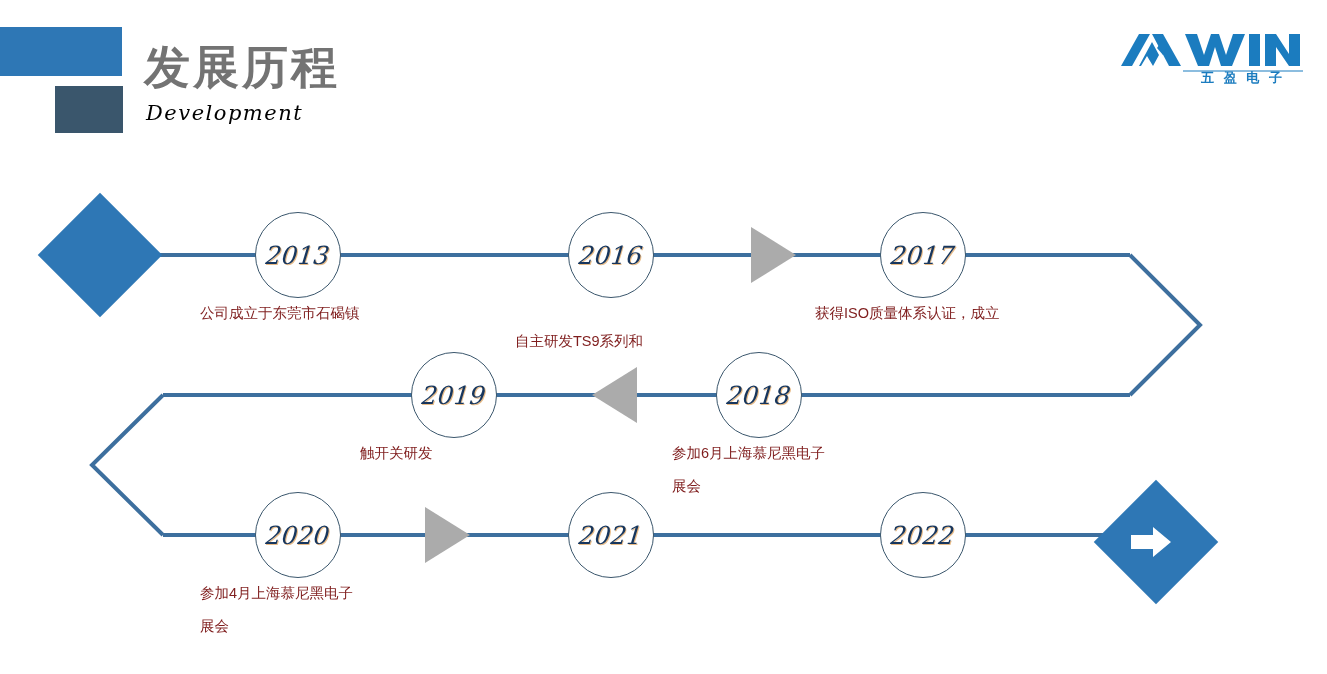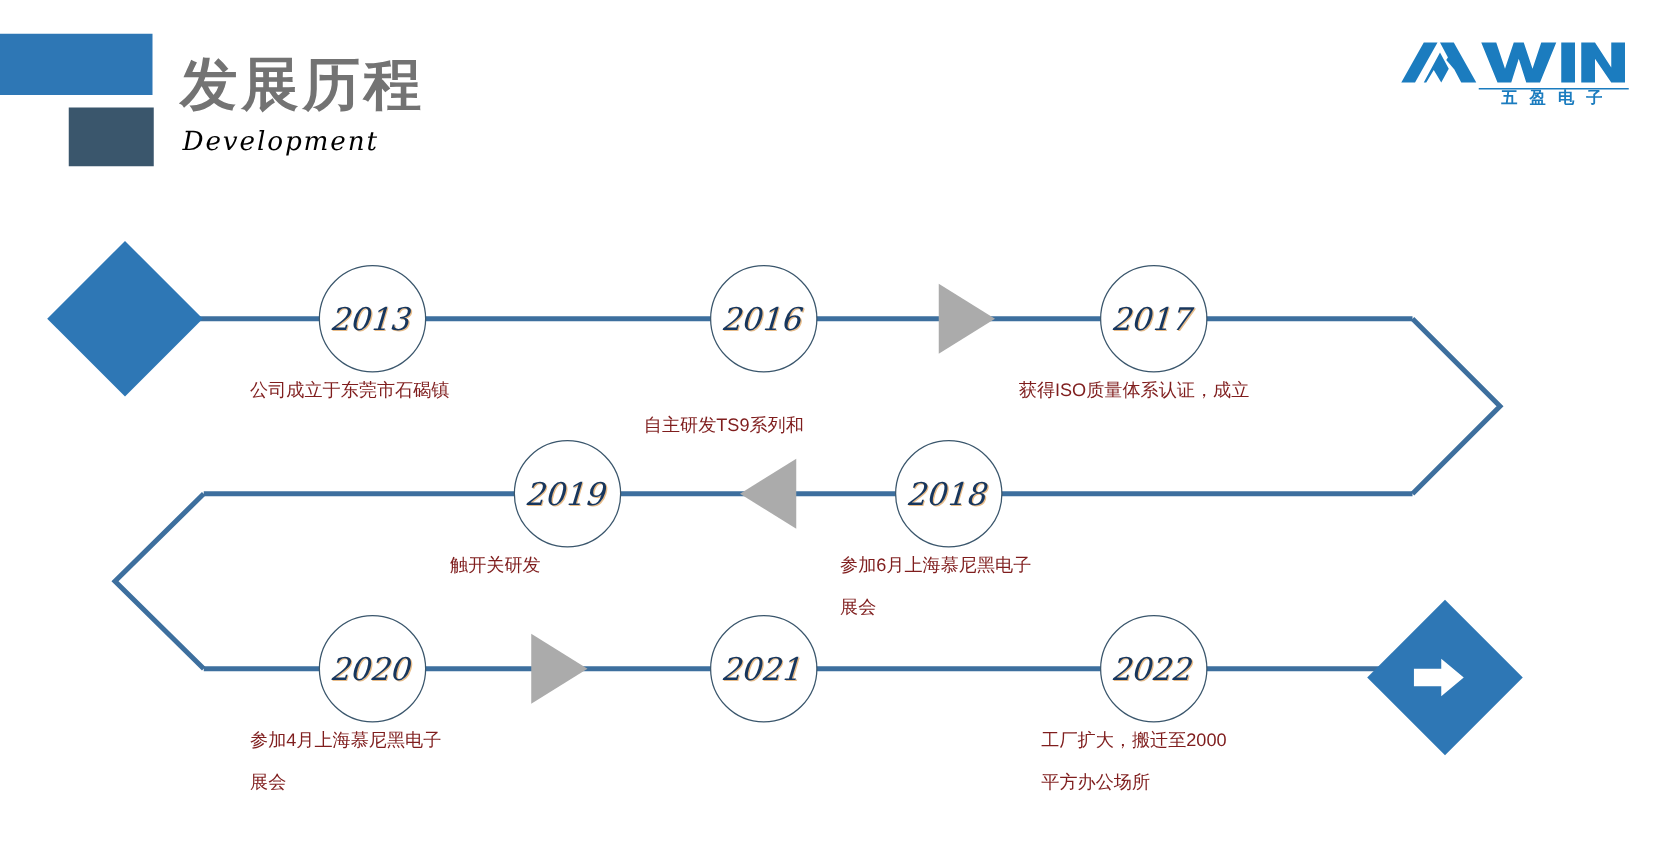--- a/index.html
+++ b/index.html
@@ -241,18 +241,14 @@
     <div>参加6月上海慕尼黑电子</div>
     <div>展会</div>
   </div>
 
   <div class="caption" style="left:200px; top:577px;">
     <div>参加4月上海慕尼黑电子</div>
     <div>展会</div>
   </div>
 
 
-  <div class="caption" style="left:833px; top:577px;">
-    <div>工厂扩大，搬迁至2000</div>
-    <div>平方办公场所</div>
-  </div>
 
 </div>
 
 </body></html>

